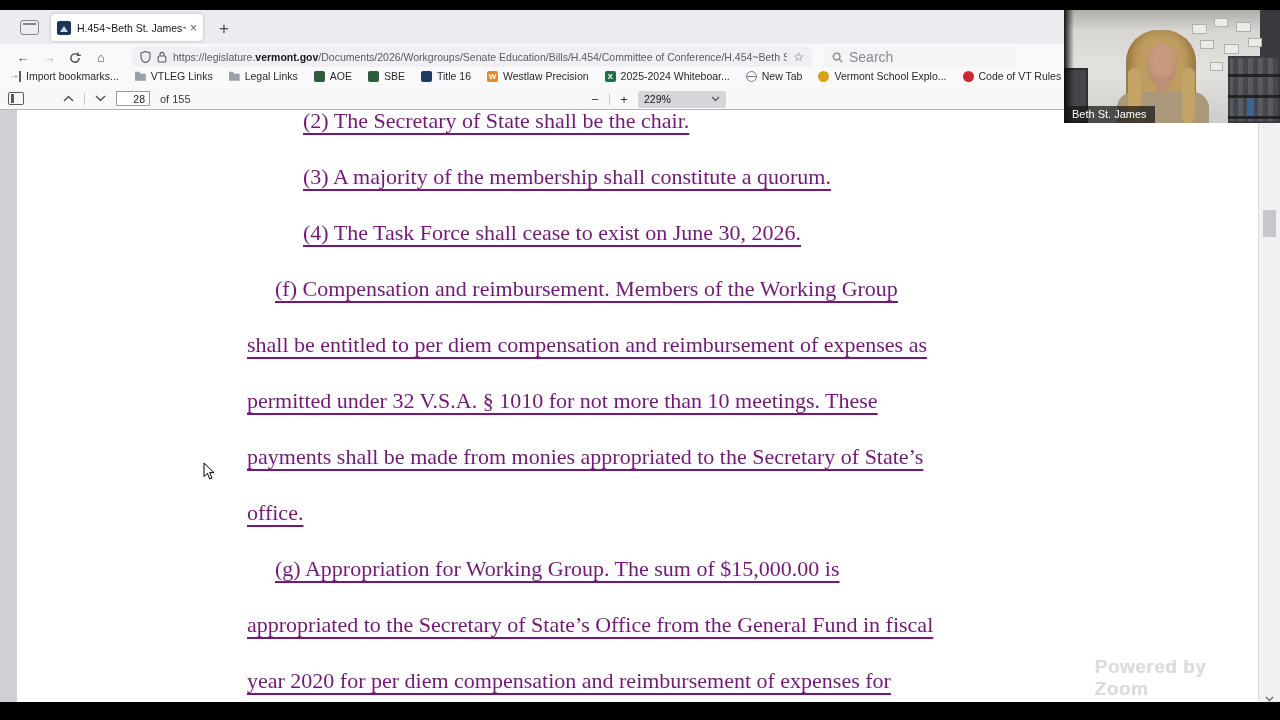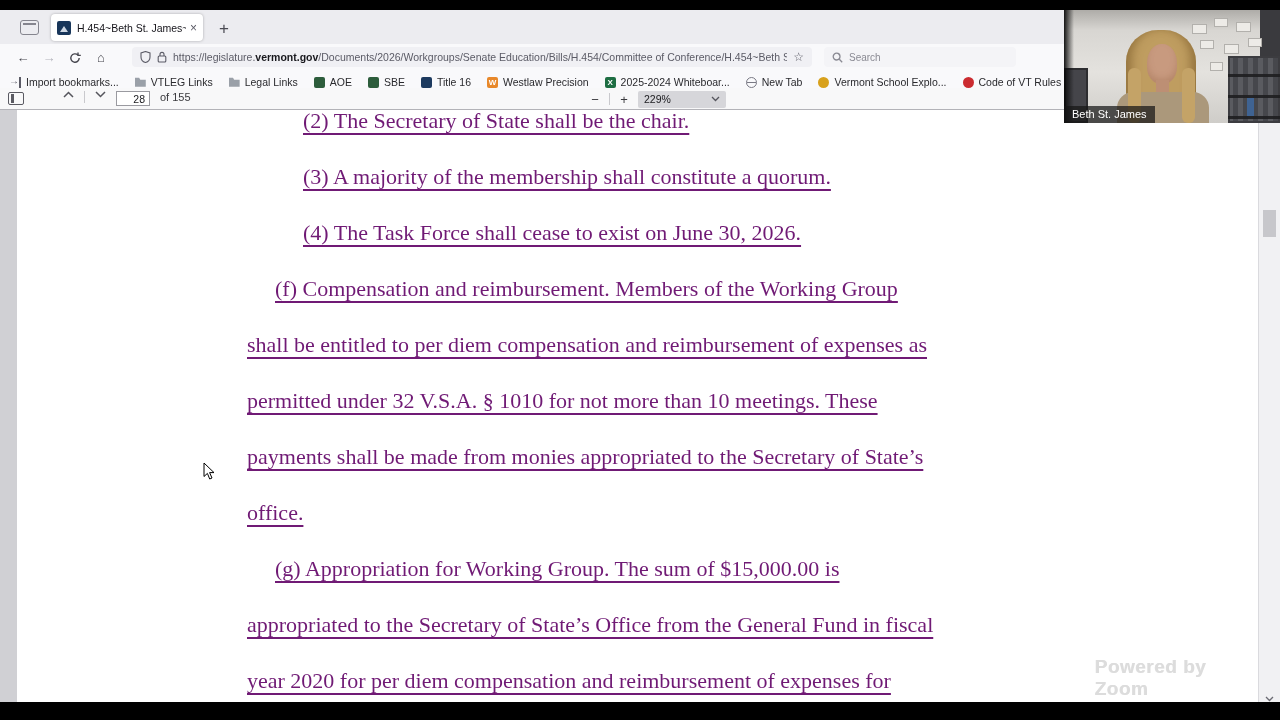--- a/index.html
+++ b/index.html
@@ -31,44 +31,44 @@
   .navbtn { width:26px; text-align:center; font-size:13px; color:#46464e; flex:none; }
   .navbtn.disabled { color:#b4b4bc; }
   .navbtn svg { vertical-align:middle; }
   .urlbar { height:20px; width:680px; margin-left:18px; background:#f0f0f4; border-radius:4px;
             display:flex; align-items:center; padding:0 8px; gap:6px; flex:none; }
   .url-text { flex:1; font-size:10.5px; white-space:nowrap; overflow:hidden; color:#5b5b66; }
   .url-text .domain { color:#18181d; font-weight:bold;text-align:right; }
   .star { font-size:12px; color:#5b5b66; flex:none; }
   .searchbox { height:20px; width:192px; margin-left:12px; background:#f4f4f7; border-radius:4px;
                display:flex; align-items:center; gap:6px; padding:0 8px; flex:none; }
-  .searchbox input { border:none; outline:none; background:transparent; font-size:10px; color:#6b6b75; width:140px;
+  .searchbox input { border:none; outline:none; background:transparent; font-size:14px; color:#6b6b75; width:140px;
                      font-family:"Liberation Sans", sans-serif; }
   .searchbox input::placeholder { color:#8a8a93; }
 
   
   .bmbar { position:absolute; left:0; top:60px; width:1280px; height:18px; background:#f9f9fb;
-           display:flex; align-items:flex-end; gap:16px; padding:0 10px; }
+           display:flex; align-items:flex-start; gap:16px; padding:0 10px; }
   .bm { display:flex; align-items:center; gap:5px; font-size:10.5px; color:#2a2a2e; white-space:nowrap; }
   .bmicon { width:11px; height:11px; flex:none; position:relative; }
   .bmicon.square { border-radius:2px; color:#fff; font-size:8px; font-weight:bold; text-align:center; line-height:11px; }
   .bmicon.circle { border-radius:50%; }
   .bmicon.folder { clip-path:polygon(0 12%, 40% 12%, 50% 30%, 100% 30%, 100% 94%, 0 94%); background:#9aa0a8 !important; }
   .bmicon.globe { border:1.4px solid #7a7a85; border-radius:50%; background:transparent !important; }
   .bmicon.globe::after { content:""; position:absolute; left:0; right:0; top:4px; height:1.2px; background:#7a7a85; }
   .bmicon.import { background:transparent !important; border-right:2px solid #5b5b66; }
   .bmicon.import::before { content:"\2192"; position:absolute; left:-1px; top:-2px; font-size:10px; color:#5b5b66; }
 
   
   .pdfbar { position:absolute; left:0; top:78px; width:1280px; height:22px; background:#f8f8f9;
             border-bottom:1px solid #b3b3b8; display:flex; align-items:center; padding:0 8px; gap:9px;
             font-size:11px; color:#3a3a3e; }
   .sbtoggle { width:16px; height:13px; border:1.5px solid #5a5a62; border-radius:2px; position:relative; flex:none; }
   .sbtoggle::after { content:""; position:absolute; left:2px; top:1px; bottom:1px; width:3px; background:#5a5a62; }
-  .navpg { display:flex; align-items:flex-start; gap:10px; margin-left:30px; }
+  .navpg { display:flex; align-items:center; gap:10px; margin-left:30px; }
   .vdiv { width:1px; height:12px; background:#c9c9cd; }
   .pageinput { width:34px; height:15px; background:#fff; border:1px solid #9a9aa0; font-size:10.5px;
                text-align:right; padding-right:4px; color:#1a1a1e; font-family:"Liberation Sans", sans-serif; }
   .zoomctl { position:absolute; left:588px; top:0; height:22px; display:flex; align-items:center; gap:7px; }
   .zbtn { font-size:13px; color:#3a3a3e; width:14px; text-align:center; }
   .zselect { width:88px; height:17px; background:#d6d6da; border-radius:2px; display:flex; align-items:center;
              padding:0 6px; font-size:10.5px; color:#1a1a1e; }
   .zselect .zlabel { flex:1; }
 
   

